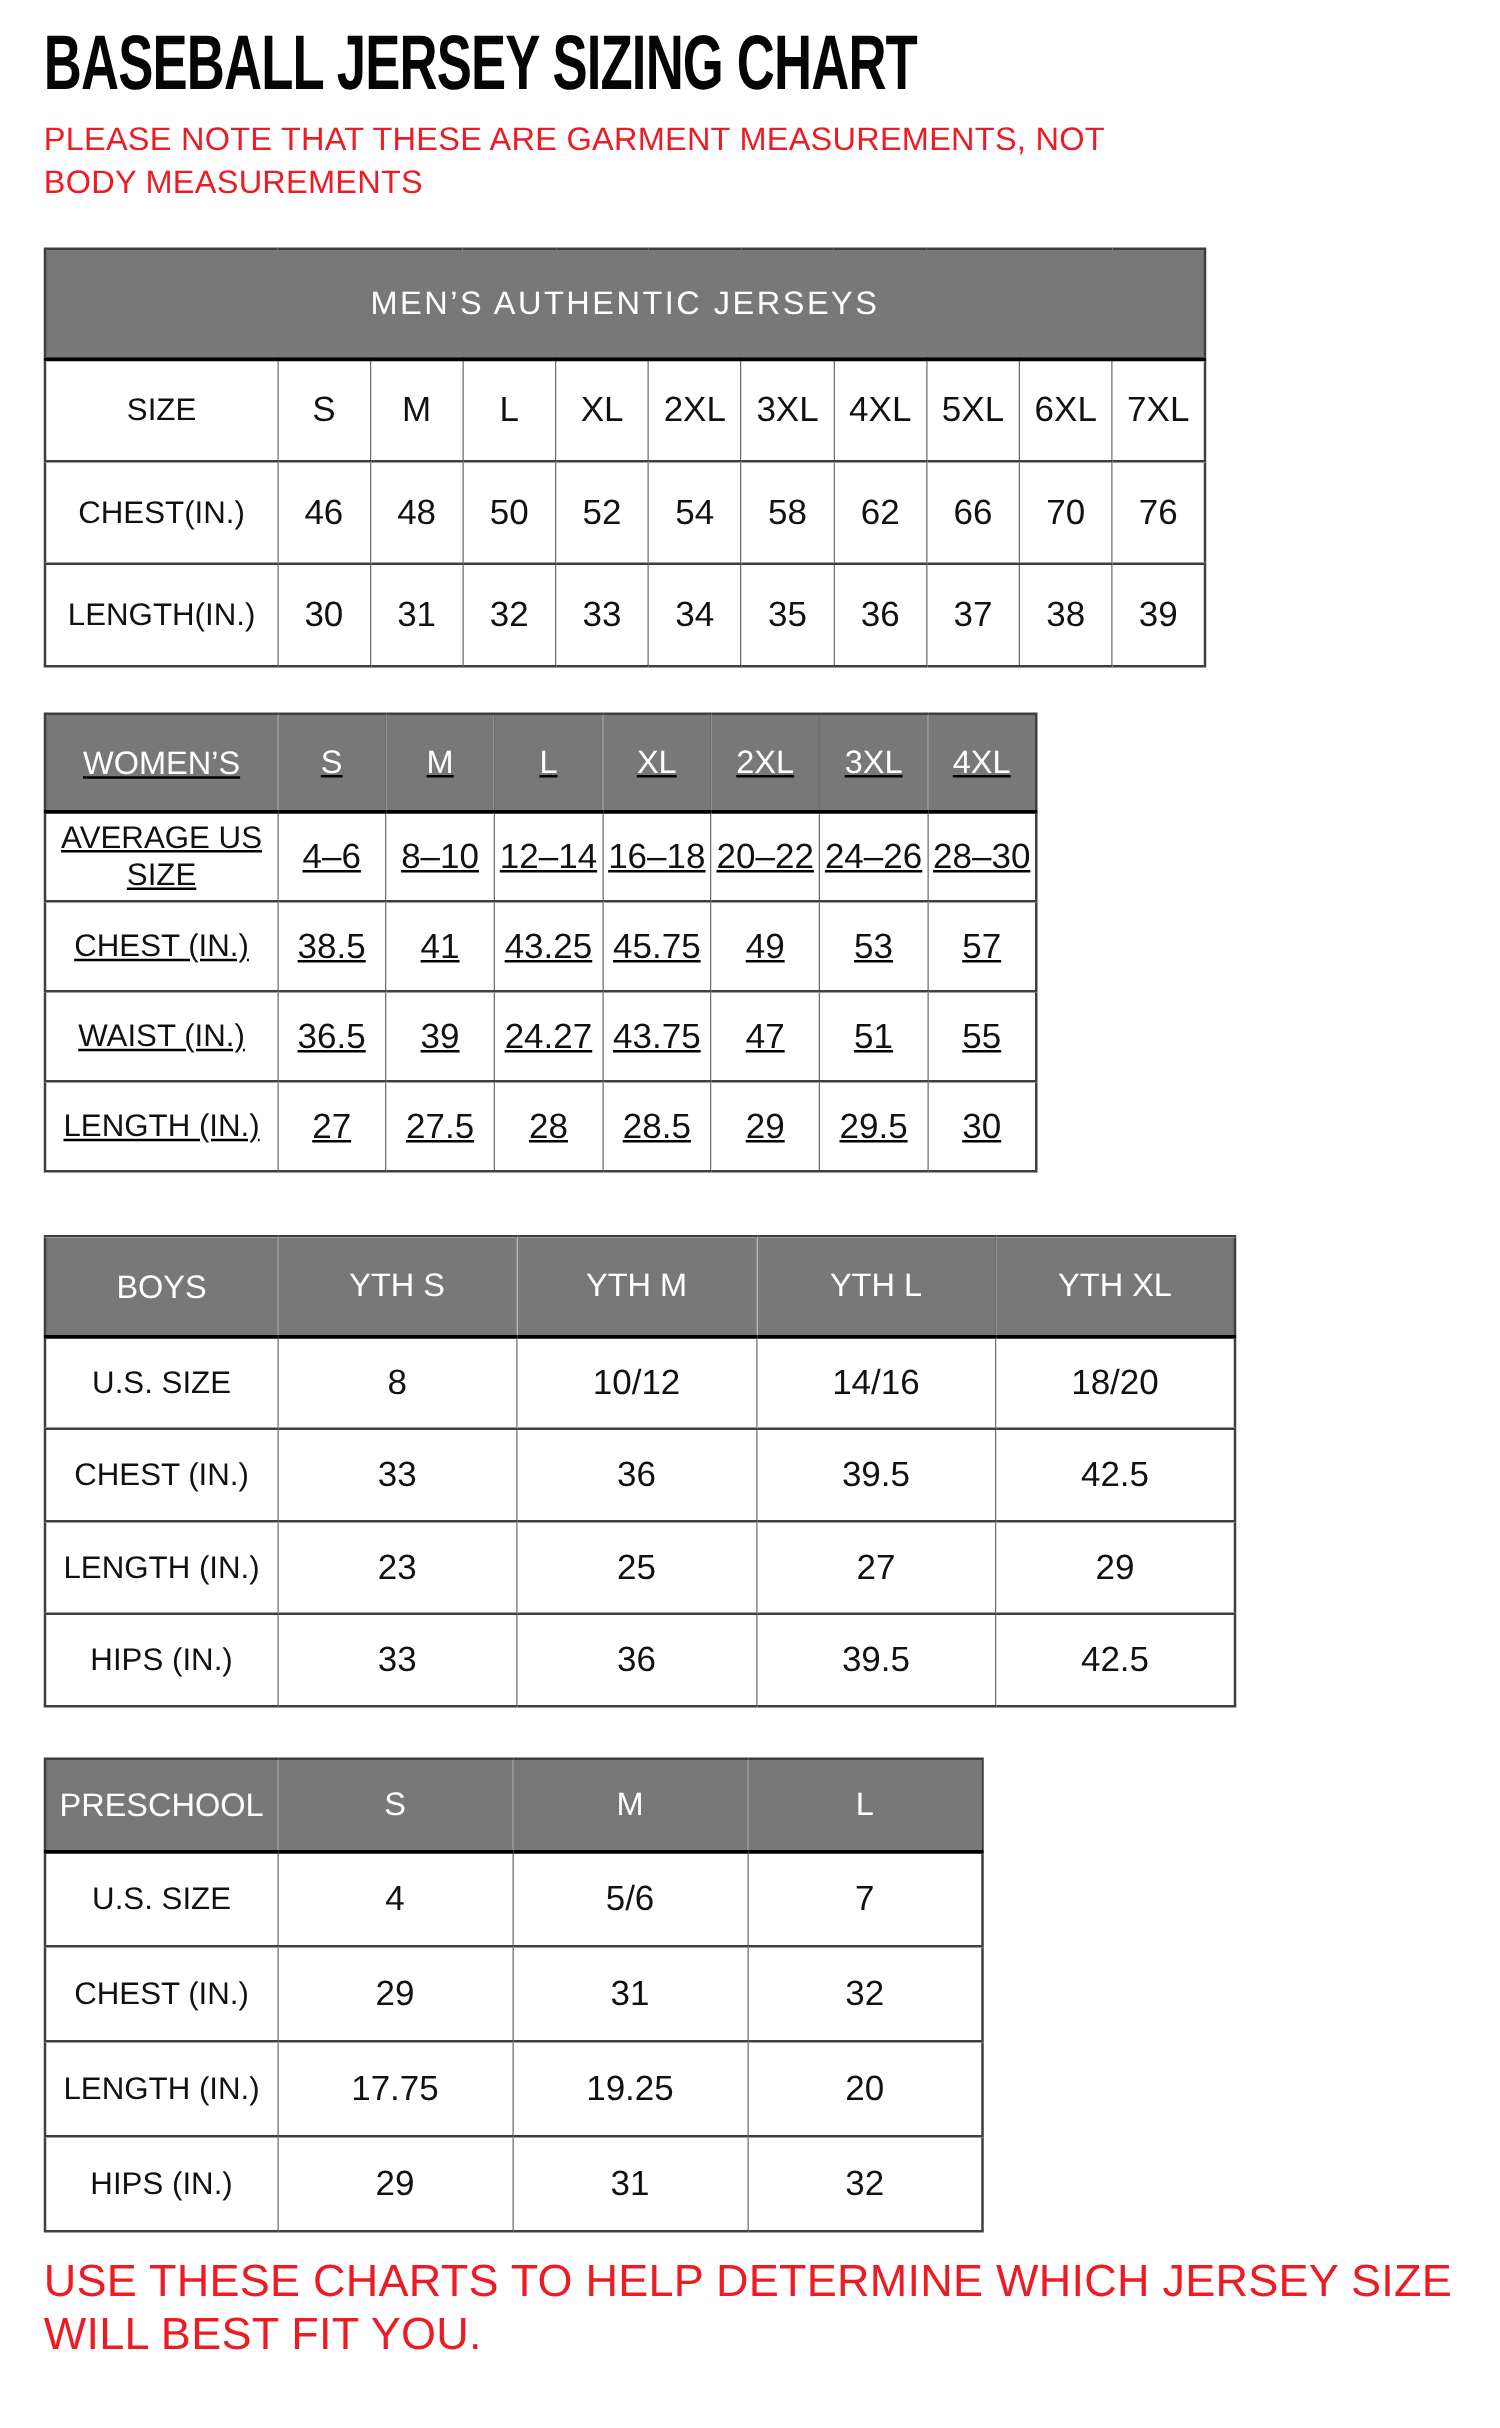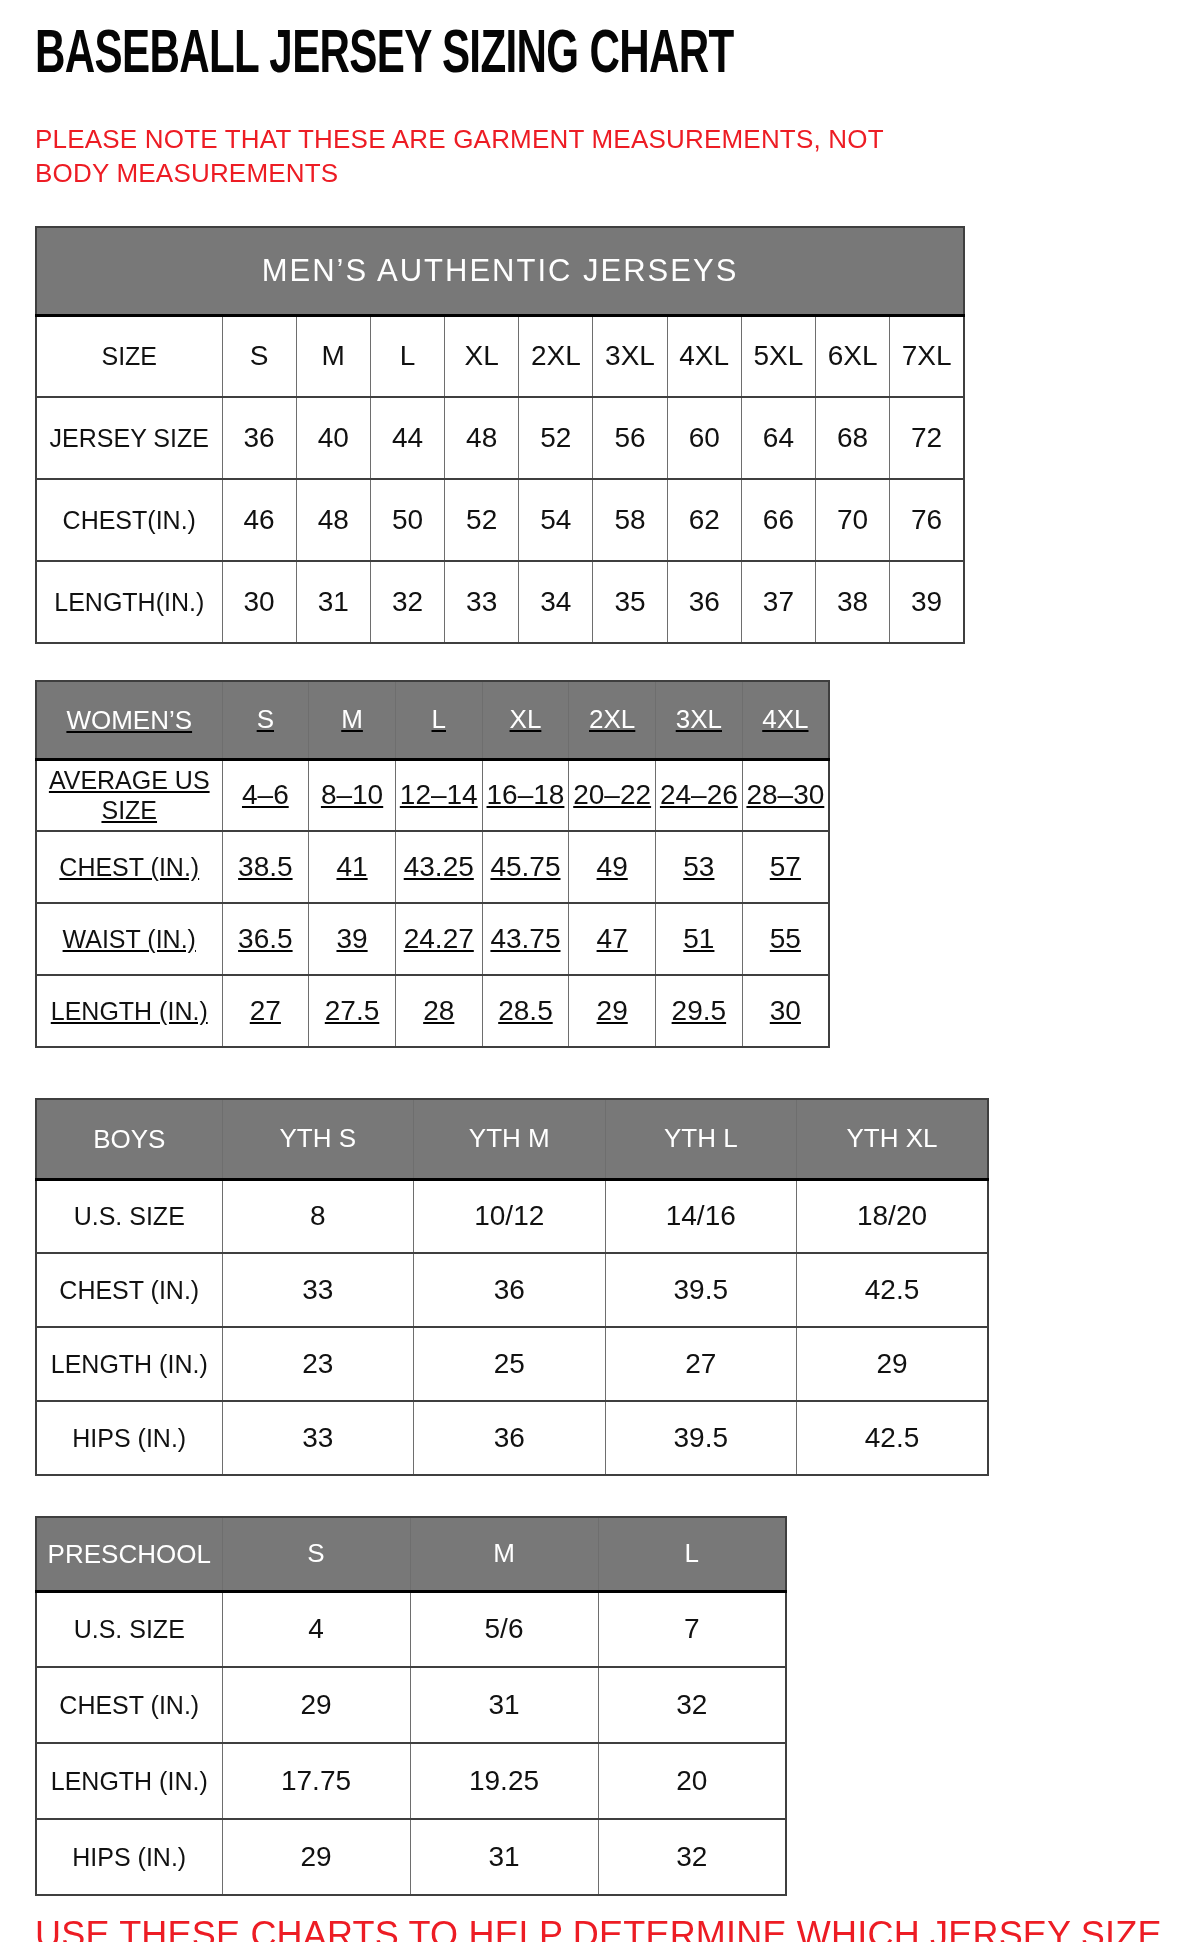--- a/index.html
+++ b/index.html
@@ -26,21 +26,21 @@
   .page-title span {
     display: inline-block;
     transform: scaleX(0.68);
     transform-origin: 0 50%;
     font-size: 62px;
     font-weight: 800;
     letter-spacing: -1px;
     color: #050505;
   }
   .note {
-    margin-top: 28px;
+    margin-top: 1px;
     max-width: 905px;
     color: var(--red);
     font-size: 26px;
     line-height: 34px;
     letter-spacing: 0.2px;
   }
 
   table.tbl {
     border-collapse: collapse;
     table-layout: fixed;
@@ -66,21 +66,21 @@
     font-size: 26px;
   }
   tr.head-row th { border-bottom: 3px solid #000; }
 
   
   .mens { width: 930px; margin-top: 36px; }
   .mens .banner {
     background: var(--gray);
     color: #ffffff;
     height: 88px;
-    font-size: 31px;
+    font-size: 26px;
     letter-spacing: 2px;
     border-bottom: 3px solid #000;
   }
   .mens td { height: 82px; }
 
   
   .womens { width: 795px; margin-top: 36px; text-decoration: underline; }
   .womens tr.head-row th { height: 78px; }
   .womens td { height: 72px; }
 
@@ -136,33 +136,20 @@
           <td class="val">L</td>
           <td class="val">XL</td>
           <td class="val">2XL</td>
           <td class="val">3XL</td>
           <td class="val">4XL</td>
           <td class="val">5XL</td>
           <td class="val">6XL</td>
           <td class="val">7XL</td>
         </tr>
     <tr>
-          <td class="lbl">JERSEY SIZE</td>
-          <td class="val">36</td>
-          <td class="val">40</td>
-          <td class="val">44</td>
-          <td class="val">48</td>
-          <td class="val">52</td>
-          <td class="val">56</td>
-          <td class="val">60</td>
-          <td class="val">64</td>
-          <td class="val">68</td>
-          <td class="val">72</td>
-        </tr>
-    <tr>
           <td class="lbl">CHEST(IN.)</td>
           <td class="val">46</td>
           <td class="val">48</td>
           <td class="val">50</td>
           <td class="val">52</td>
           <td class="val">54</td>
           <td class="val">58</td>
           <td class="val">62</td>
           <td class="val">66</td>
           <td class="val">70</td>

